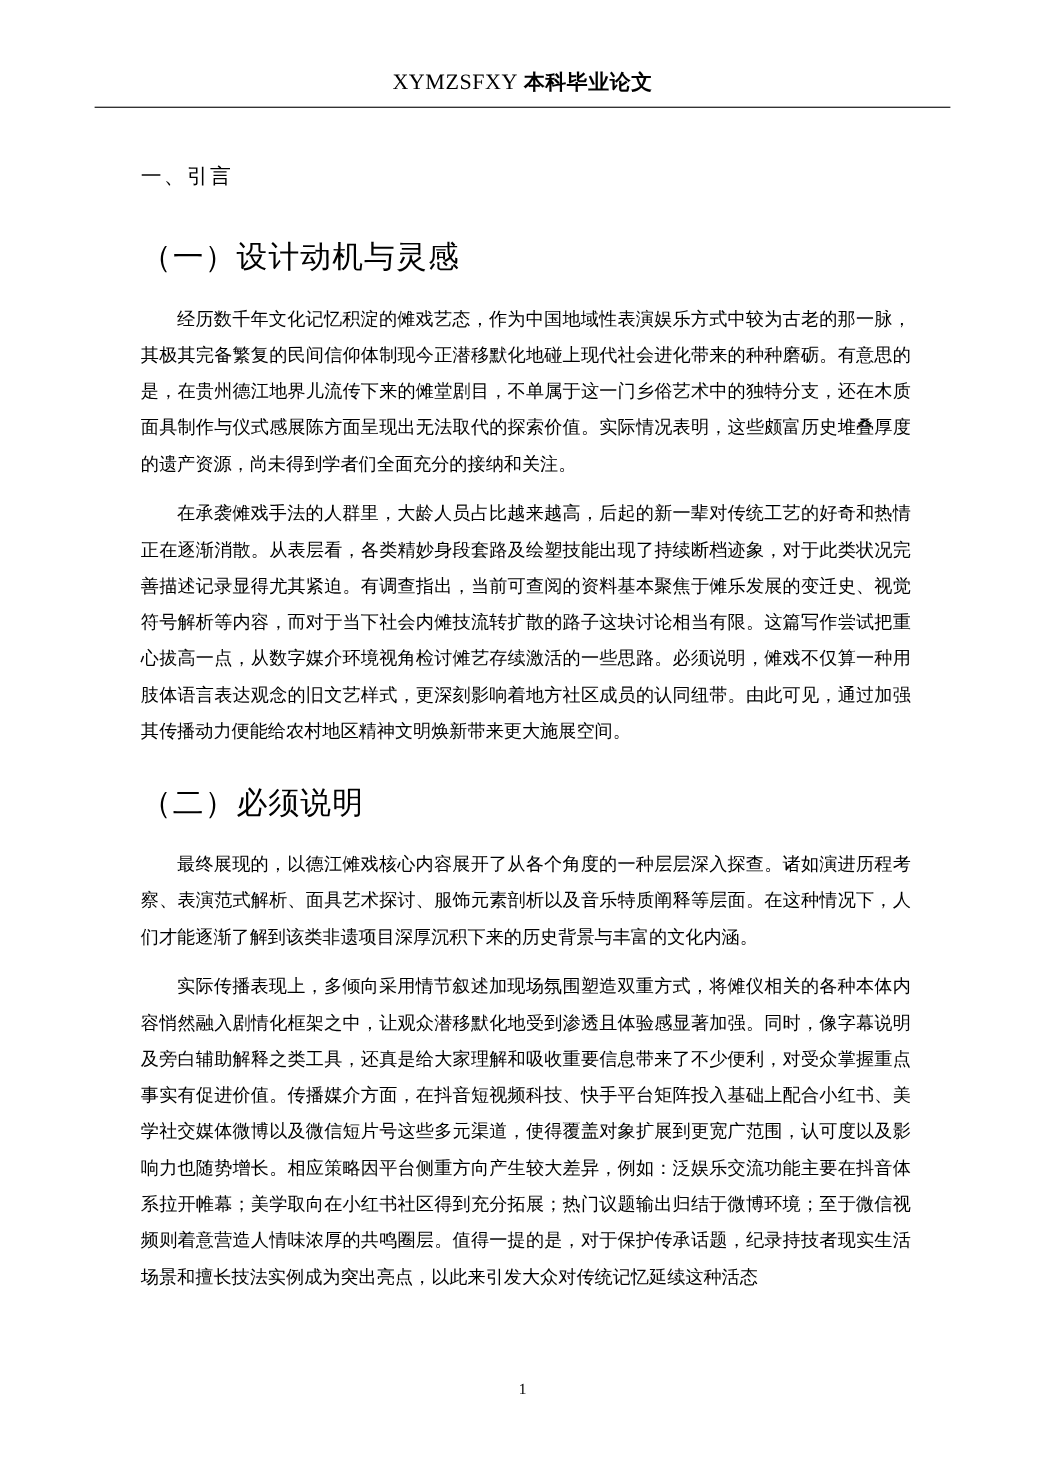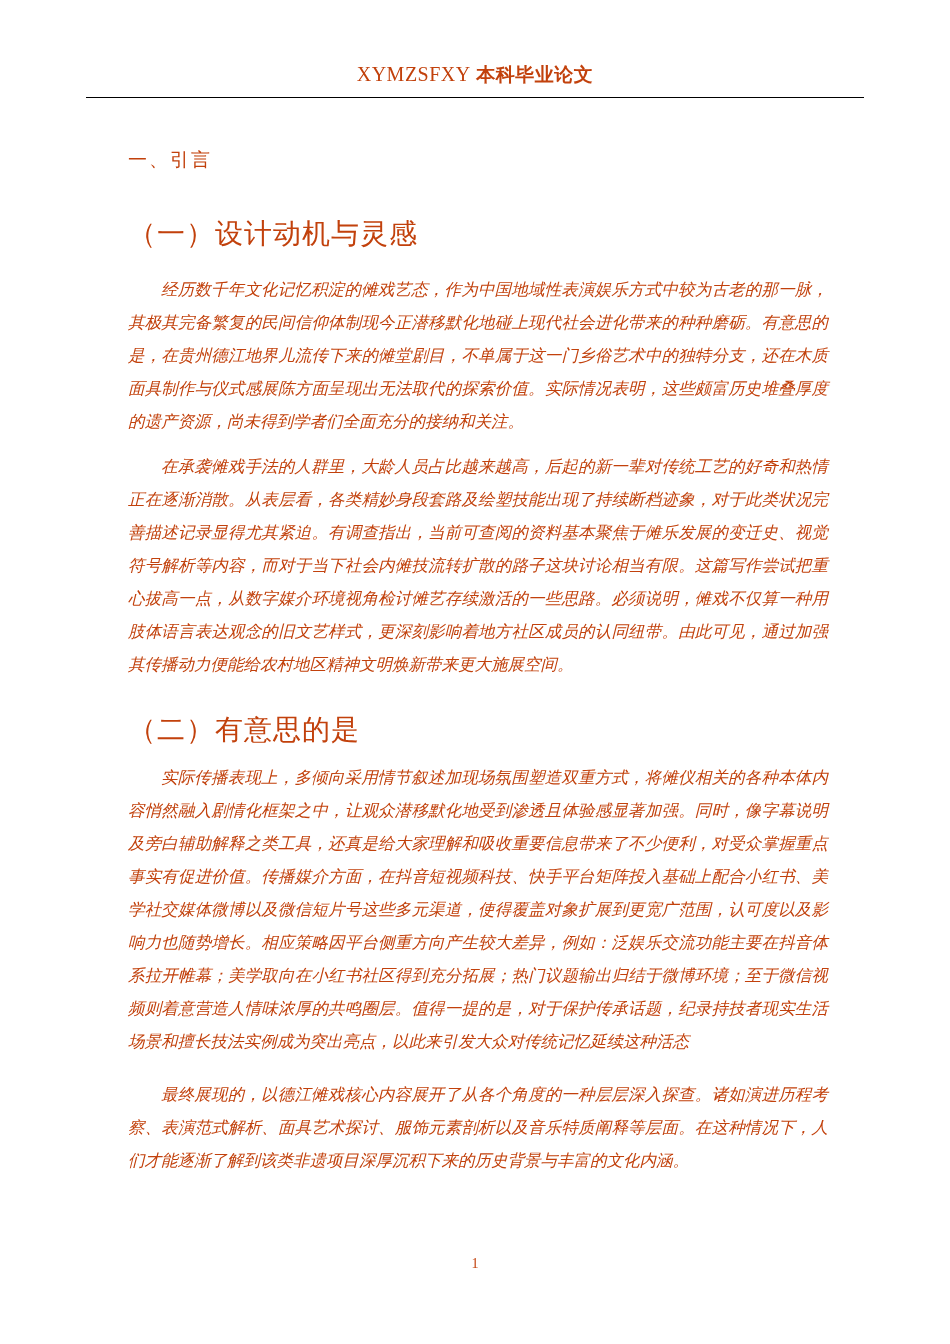--- a/index.html
+++ b/index.html
@@ -8,21 +8,21 @@
     background: #ffffff;
   }
   .page {
     position: relative;
     width: 950px;
     height: 1344px;
     background: #ffffff;
     margin: 0 auto;
     box-sizing: border-box;
     font-family: "Liberation Serif", "DejaVu Serif", serif;
-    color: #c2410c;
+    color: #000000;
     overflow: hidden;
   }
   .header {
     position: absolute;
     top: 62px;
     left: 86px;
     right: 86px;
     text-align: center;
     font-size: 20px;
     letter-spacing: 0.5px;
@@ -62,21 +62,20 @@
     margin-top: 30px;
   }
   p.body-text {
     font-family: "DejaVu Serif", "Liberation Serif", serif;
     font-size: 16.5px;
     line-height: 2.0;
     margin: 12px 0 0 0;
     text-align: justify;
     text-justify: inter-ideograph;
     text-indent: 2em;
-    font-style: italic;
   }
   p.body-text.first {
     margin-top: 20px;
   }
   .page-number {
     position: absolute;
     bottom: 72px;
     left: 0;
     width: 100%;
     text-align: center;
@@ -95,21 +94,21 @@
   </div>
 
   <div class="content">
 
     <h1 class="title-1">一、引言</h1>
 
     <h2 class="title-2">（一）设计动机与灵感</h2>
     <p class="body-text first">经历数千年文化记忆积淀的傩戏艺态，作为中国地域性表演娱乐方式中较为古老的那一脉，其极其完备繁复的民间信仰体制现今正潜移默化地碰上现代社会进化带来的种种磨砺。有意思的是，在贵州德江地界儿流传下来的傩堂剧目，不单属于这一门乡俗艺术中的独特分支，还在木质面具制作与仪式感展陈方面呈现出无法取代的探索价值。实际情况表明，这些颇富历史堆叠厚度的遗产资源，尚未得到学者们全面充分的接纳和关注。</p>
     <p class="body-text">在承袭傩戏手法的人群里，大龄人员占比越来越高，后起的新一辈对传统工艺的好奇和热情正在逐渐消散。从表层看，各类精妙身段套路及绘塑技能出现了持续断档迹象，对于此类状况完善描述记录显得尤其紧迫。有调查指出，当前可查阅的资料基本聚焦于傩乐发展的变迁史、视觉符号解析等内容，而对于当下社会内傩技流转扩散的路子这块讨论相当有限。这篇写作尝试把重心拔高一点，从数字媒介环境视角检讨傩艺存续激活的一些思路。必须说明，傩戏不仅算一种用肢体语言表达观念的旧文艺样式，更深刻影响着地方社区成员的认同纽带。由此可见，通过加强其传播动力便能给农村地区精神文明焕新带来更大施展空间。</p>
 
-    <h2 class="title-2 tight">（二）有意思的是</h2>
+    <h2 class="title-2 tight">（二）必须说明</h2>
+    <p class="body-text first">最终展现的，以德江傩戏核心内容展开了从各个角度的一种层层深入探查。诸如演进历程考察、表演范式解析、面具艺术探讨、服饰元素剖析以及音乐特质阐释等层面。在这种情况下，人们才能逐渐了解到该类非遗项目深厚沉积下来的历史背景与丰富的文化内涵。</p>
     <p class="body-text">实际传播表现上，多倾向采用情节叙述加现场氛围塑造双重方式，将傩仪相关的各种本体内容悄然融入剧情化框架之中，让观众潜移默化地受到渗透且体验感显著加强。同时，像字幕说明及旁白辅助解释之类工具，还真是给大家理解和吸收重要信息带来了不少便利，对受众掌握重点事实有促进价值。传播媒介方面，在抖音短视频科技、快手平台矩阵投入基础上配合小红书、美学社交媒体微博以及微信短片号这些多元渠道，使得覆盖对象扩展到更宽广范围，认可度以及影响力也随势增长。相应策略因平台侧重方向产生较大差异，例如：泛娱乐交流功能主要在抖音体系拉开帷幕；美学取向在小红书社区得到充分拓展；热门议题输出归结于微博环境；至于微信视频则着意营造人情味浓厚的共鸣圈层。值得一提的是，对于保护传承话题，纪录持技者现实生活场景和擅长技法实例成为突出亮点，以此来引发大众对传统记忆延续这种活态</p>
-    <p class="body-text first">最终展现的，以德江傩戏核心内容展开了从各个角度的一种层层深入探查。诸如演进历程考察、表演范式解析、面具艺术探讨、服饰元素剖析以及音乐特质阐释等层面。在这种情况下，人们才能逐渐了解到该类非遗项目深厚沉积下来的历史背景与丰富的文化内涵。</p>
 
   </div>
 
   <div class="page-number">1</div>
 
 </div>
 
 </body></html>

